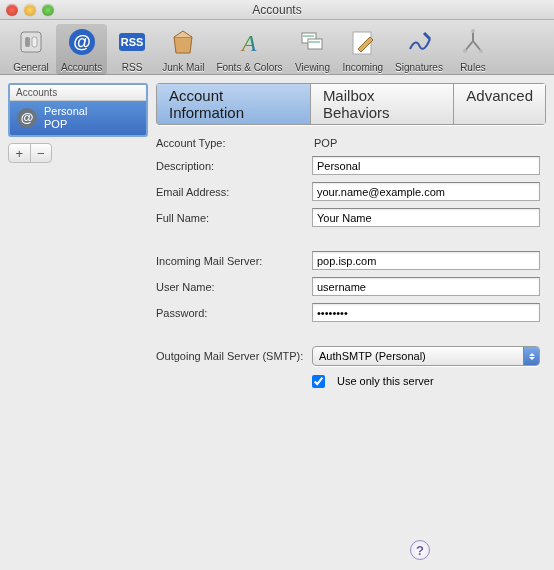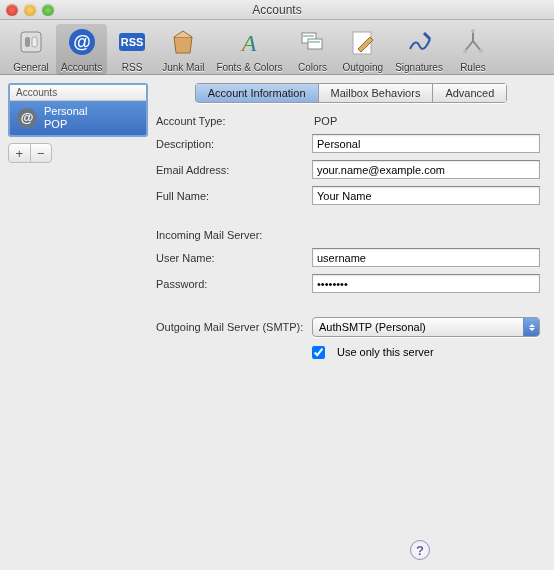--- a/index.html
+++ b/index.html
@@ -84,21 +84,21 @@
   }
   .addrem button:first-child { border-right:1px solid #bcbcbc; }
   .leftcol { display:flex; flex-direction:column; }
   .main { flex: 1; display: flex; flex-direction: column; }
   .tabs {
     display: flex; justify-content: center; align-items: center;
     margin-bottom: 12px;
   }
   .tabbar { display: flex; border-radius: 4px; overflow: hidden; box-shadow: 0 1px 0 #fff; }
   .tab {
-    font-size: 11px; padding: 3px 12px;
+    font-size: 15px; padding: 3px 12px;
     background: linear-gradient(#fbfbfb,#e1e1e1);
     border: 1px solid #9c9c9c;
     color: #333;
     cursor: default;
   }
   .tab + .tab { border-left: none; }
   .tab.active {
     background: linear-gradient(#bcd3f0,#8fb3e0);
     color: #1a1a1a;
   }
@@ -218,30 +218,30 @@
     </div>
     <div class="toolbtn">
       <div class="ic">
         <svg width="30" height="30">
               <rect x="4" y="6" width="14" height="10" fill="#fff" stroke="#888"></rect>
               <rect x="10" y="12" width="14" height="10" fill="#fff" stroke="#888"></rect>
               <line x1="5" y1="9" x2="16" y2="9" stroke="#4a7" stroke-width="1"></line>
               <line x1="11" y1="15" x2="22" y2="15" stroke="#4a7"></line>
             </svg>
       </div>
-      <span class="lbl">Colors</span>
+      <span class="lbl">Viewing</span>
     </div>
     <div class="toolbtn">
       <div class="ic">
         <svg width="30" height="30">
               <rect x="5" y="5" width="18" height="22" fill="#fff" stroke="#aaa"></rect>
               <path d="M10 22 L22 10 L25 13 L13 25 Z" fill="#d8b060" stroke="#9a6a30"></path>
             </svg>
       </div>
-      <span class="lbl">Outgoing</span>
+      <span class="lbl">Incoming</span>
     </div>
     <div class="toolbtn">
       <div class="ic">
         <svg width="30" height="30">
               <path d="M6 22 Q12 10 16 20 Q20 26 26 12" fill="none" stroke="#3458a8" stroke-width="2"></path>
               <path d="M20 6 L26 12" stroke="#3458a8" stroke-width="3"></path>
             </svg>
       </div>
       <span class="lbl">Signatures</span>
     </div>
@@ -307,20 +307,21 @@
         </div>
         <div class="row">
           <label>Full Name:</label>
           <div class="val"><input type="text" value="Your Name" style=""></div>
         </div>
 
         <div class="gap"></div>
 
         <div class="row">
           <label>Incoming Mail Server:</label>
+          <div class="val"><input type="text" value="pop.isp.com" style=""></div>
         </div>
         <div class="row">
           <label>User Name:</label>
           <div class="val"><input type="text" value="username" style=""></div>
         </div>
         <div class="row">
           <label>Password:</label>
           <div class="val"><input type="text" value="••••••••" style=""></div>
         </div>
 

